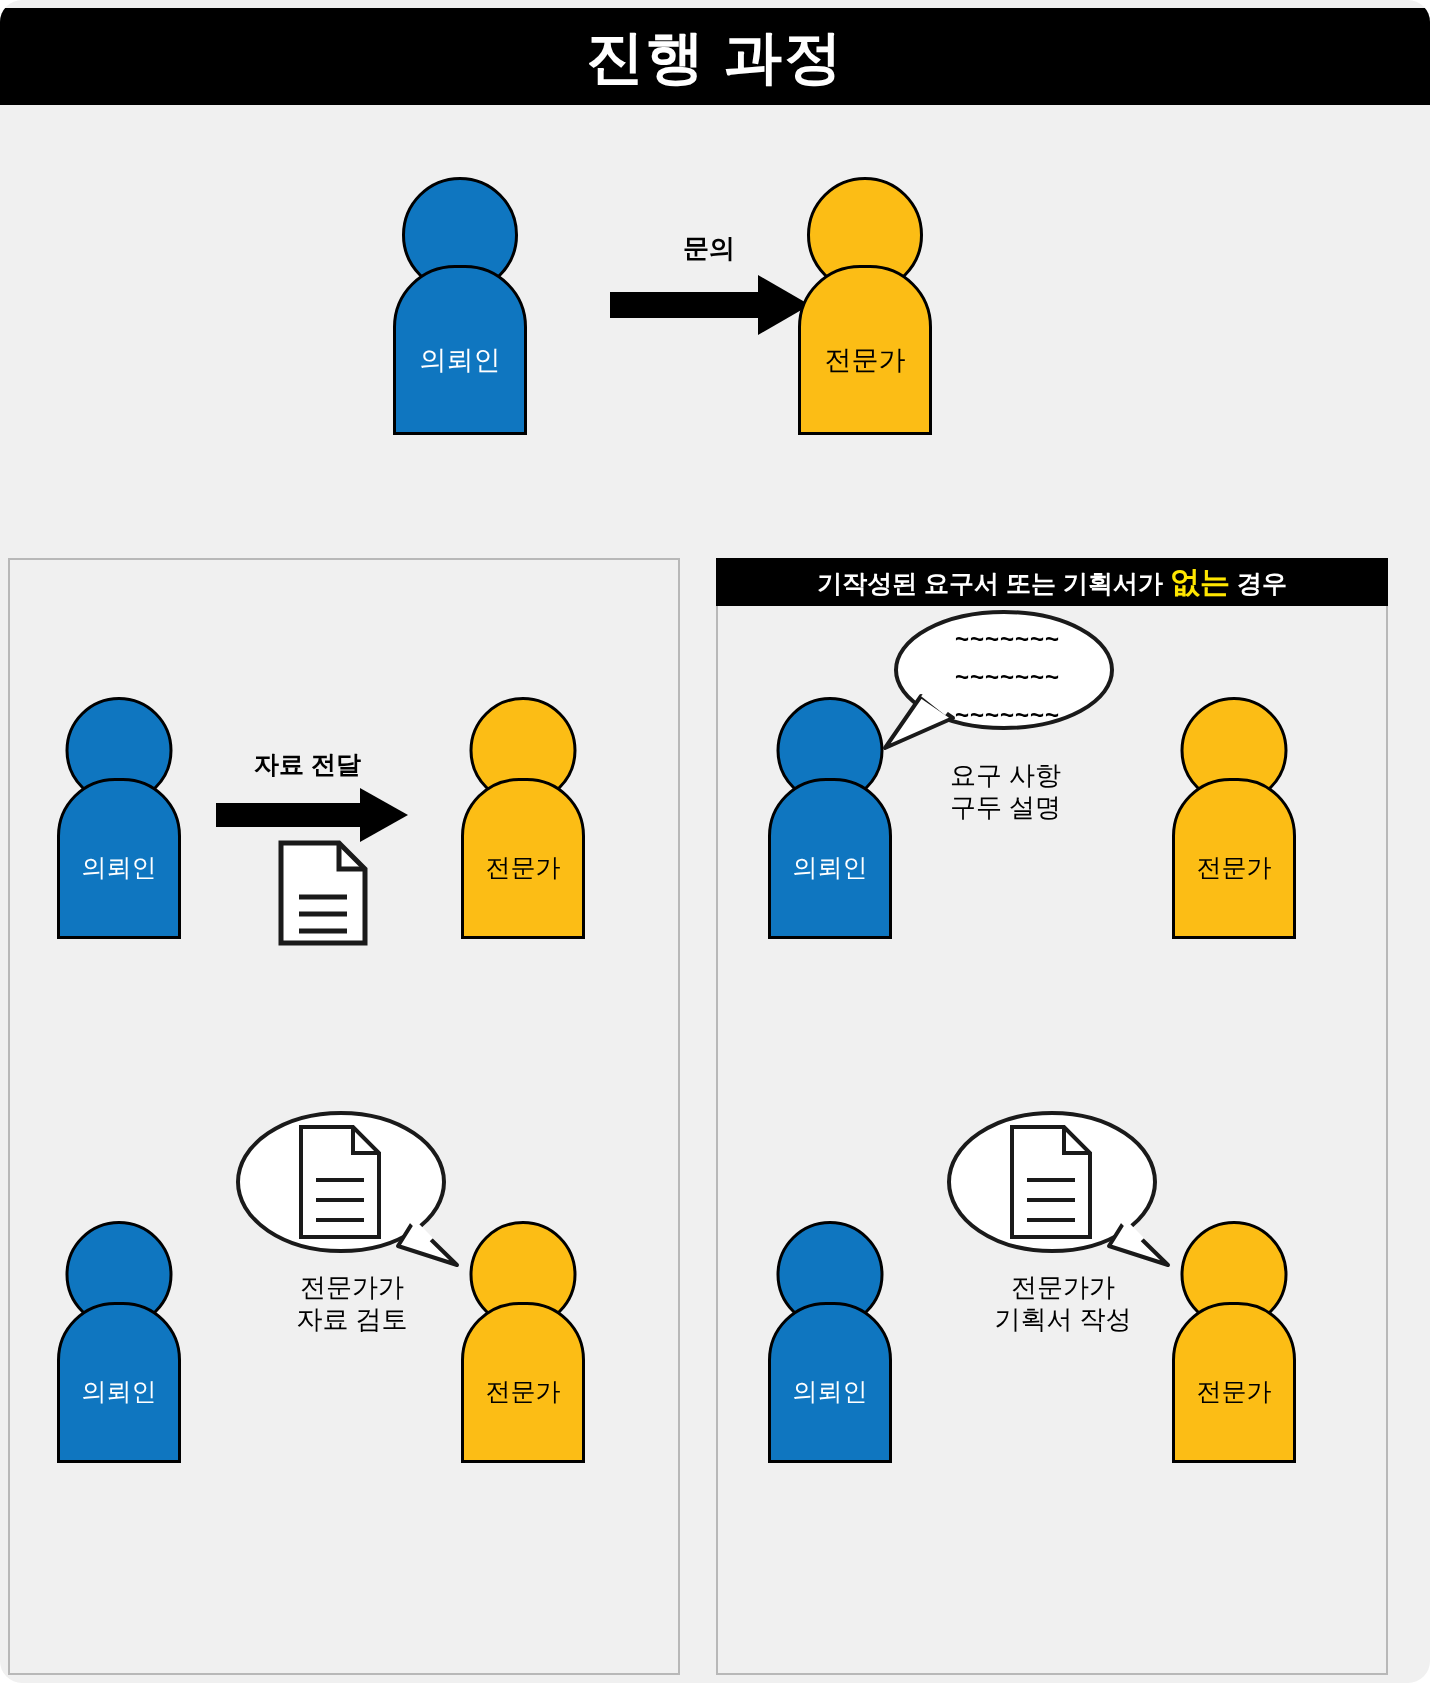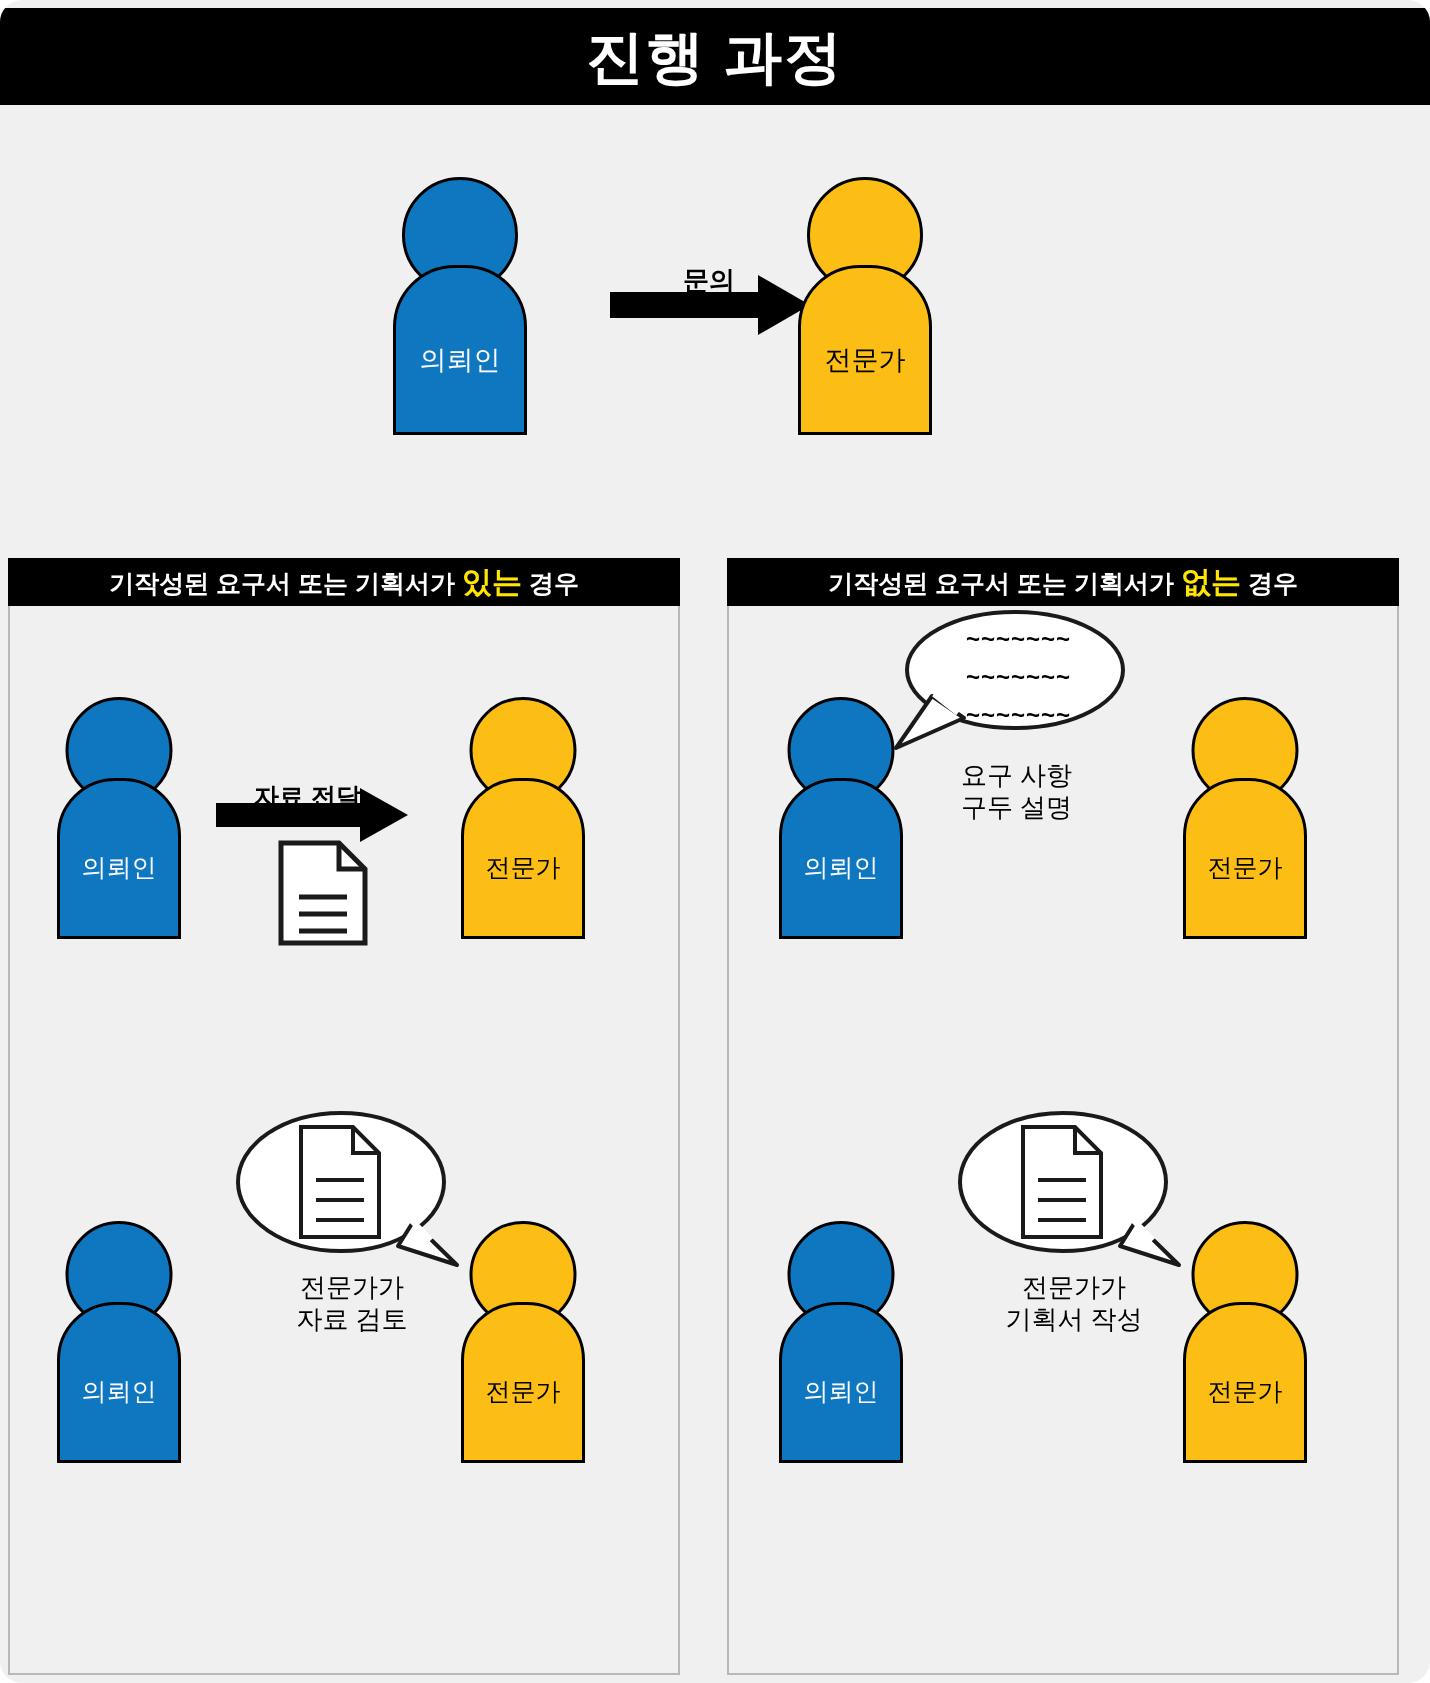--- a/index.html
+++ b/index.html
@@ -98,21 +98,20 @@
     width: 0; height: 0;
     border-style: solid;
     border-color: transparent transparent transparent #000;
   }
   .arrow-label {
     position: absolute;
     font-weight: bold;
     color: #000;
     white-space: nowrap;
     line-height: 1;
-    margin-top: 32px;
   }
 
   
   .panel {
     position: absolute;
     background: #f0f0f0;
     border: 2px solid #b8b8b8;
   }
   .panel-header {
     position: absolute;
@@ -199,25 +198,20 @@
 
     <div class="person yellow size-lg" style="left:785px; top:72px;">
       <div class="head"></div>
       <div class="body">
         <span class="label">전문가</span>
       </div>
     </div>
   </div>
 
   <div class="panel" style="left:8px; top:558px; width:672px; height:1117px;">
-    <div class="panel-header" style="width:672px; height:48px;">
-      <span class="htext">
-        <span>기작성된 요구서 또는 기획서가</span><span>&nbsp;</span><span class="hl">있는</span><span>&nbsp;</span><span>경우</span>
-      </span>
-    </div>
 
     <div class="person blue size-md" style="left:36px; top:137px;">
       <div class="head"></div>
       <div class="body">
         <span class="label">의뢰인</span>
       </div>
     </div>
 
     <div class="arrow" style="left:206px; top:230px; width:192px; height:50px;">
       <div class="shaft" style="width:147px; height:24px;"></div>
@@ -270,21 +264,21 @@
 자료 검토</div>
 
     <div class="person yellow size-md" style="left:440px; top:661px;">
       <div class="head"></div>
       <div class="body">
         <span class="label">전문가</span>
       </div>
     </div>
   </div>
 
-  <div class="panel" style="left:716px; top:558px; width:672px; height:1117px;margin-left:11px;">
+  <div class="panel" style="left:716px; top:558px; width:672px; height:1117px;">
     <div class="panel-header" style="width:672px; height:48px;">
       <span class="htext">
         <span>기작성된 요구서 또는 기획서가</span><span>&nbsp;</span><span class="hl">없는</span><span>&nbsp;</span><span>경우</span>
       </span>
     </div>
 
     <div class="person blue size-md" style="left:39px; top:137px;">
       <div class="head"></div>
       <div class="body">
         <span class="label">의뢰인</span>

